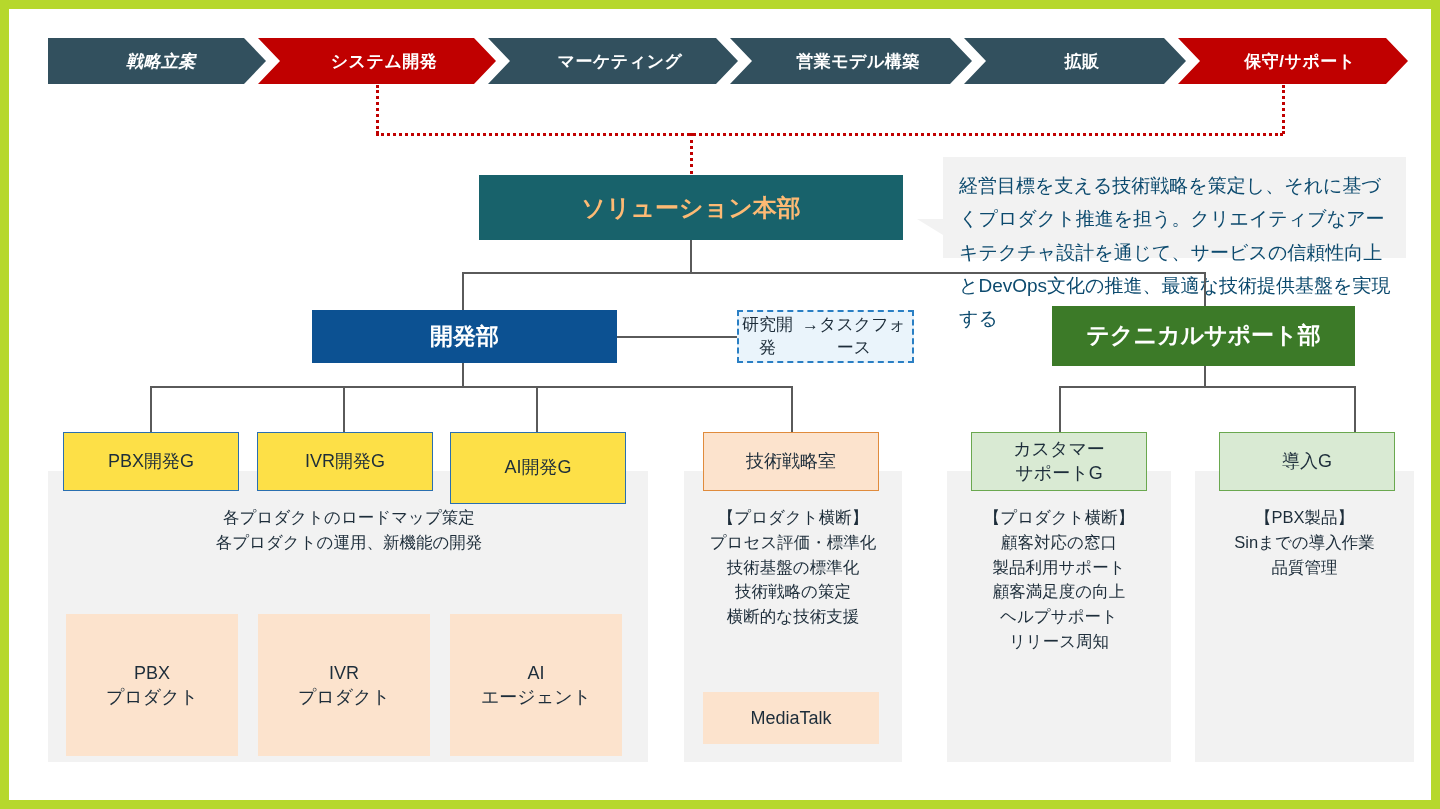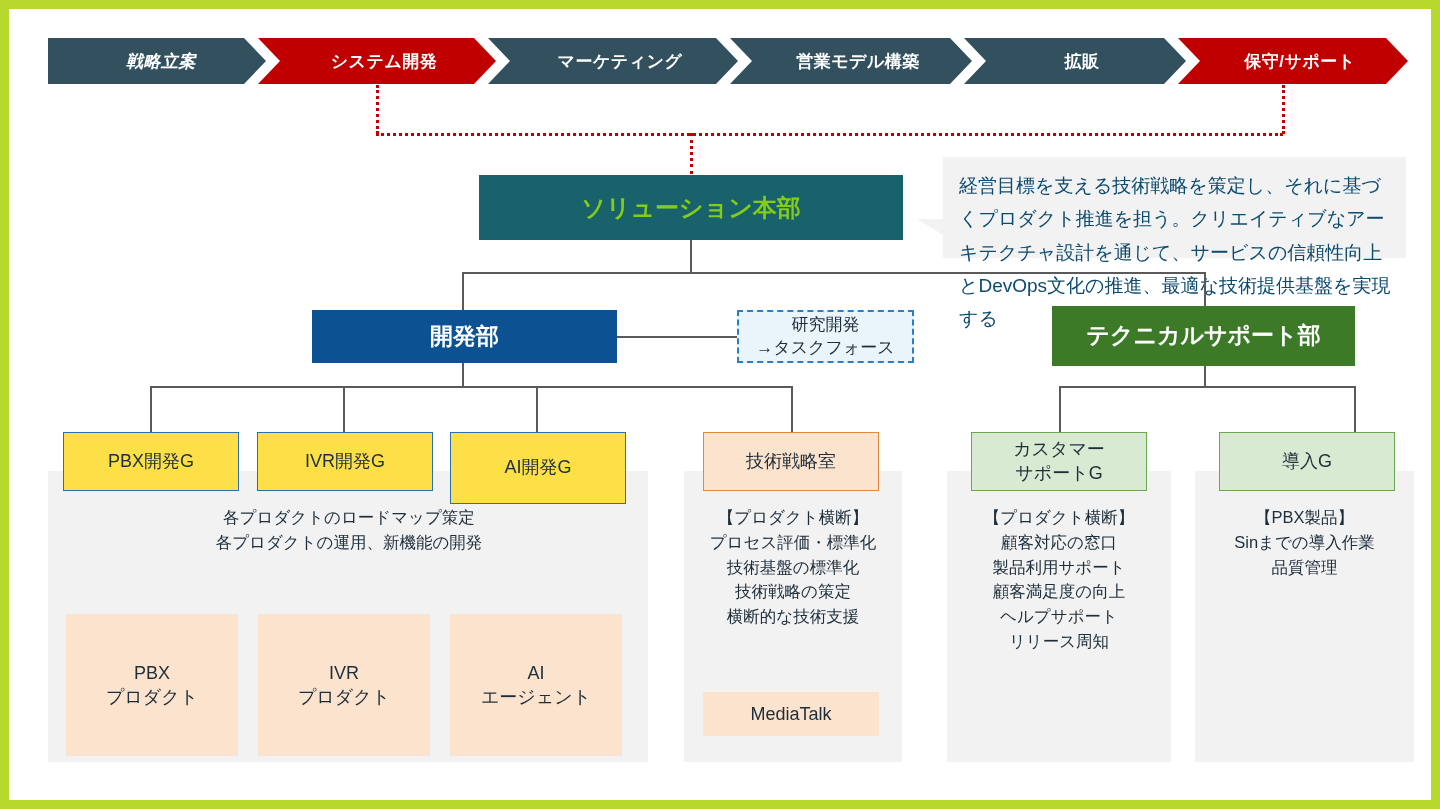--- a/index.html
+++ b/index.html
@@ -51,42 +51,42 @@
   .node {
     position: absolute;
     display: flex;
     align-items: center;
     justify-content: center;
     text-align: center;
     line-height: 1.3;
   }
   .hq {
     background: #18626b;
-    color: #84cc16;
+    color: #fdba74;
     font-size: 24px;
     font-weight: bold;
   }
   .dept-dev {
     background: #0c5192;
     color: #ffffff;
     font-size: 23px;
     font-weight: bold;
   }
   .dept-support {
     background: #3c7a28;
     color: #ffffff;
     font-size: 23px;
     font-weight: bold;
   }
   .taskforce {
     background: #eaf4fb;
     border: 2px dashed #2a7fc4;
     color: #1d2d3a;
     font-size: 17px;
-    flex-direction: column;
+    flex-direction: row;
   }
   .group-blue {
     background: #fde047;
     border: 1.5px solid #2a6fb0;
     color: #1d2d3a;
     font-size: 18px;
   }
   .group-orange {
     background: #fce3cd;
     border: 1.5px solid #e08b3c;
@@ -270,16 +270,16 @@
 Sinまでの導入作業
 品質管理</div>
 
     <div class="product" style="left:57px; top:605px; width:172px; height:142px;">PBX
 プロダクト</div>
     <div class="product" style="left:249px; top:605px; width:172px; height:142px;">IVR
 プロダクト</div>
     <div class="product" style="left:441px; top:605px; width:172px; height:142px;">AI
 エージェント</div>
 
-    <div class="product" style="left:694px; top:683px; width:176px; height:44px;">MediaTalk</div>
+    <div class="product" style="left:694px; top:683px; width:176px; height:52px;">MediaTalk</div>
 
   </div>
 </div>
 
 </body></html>

